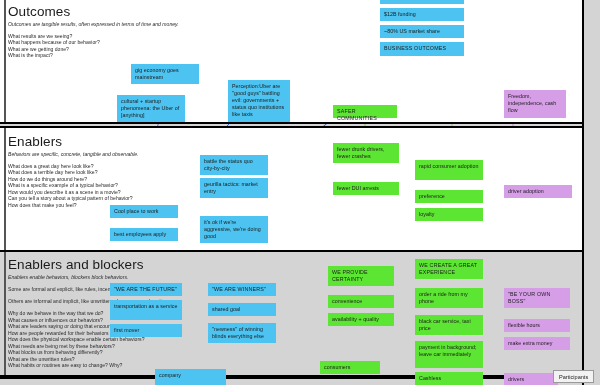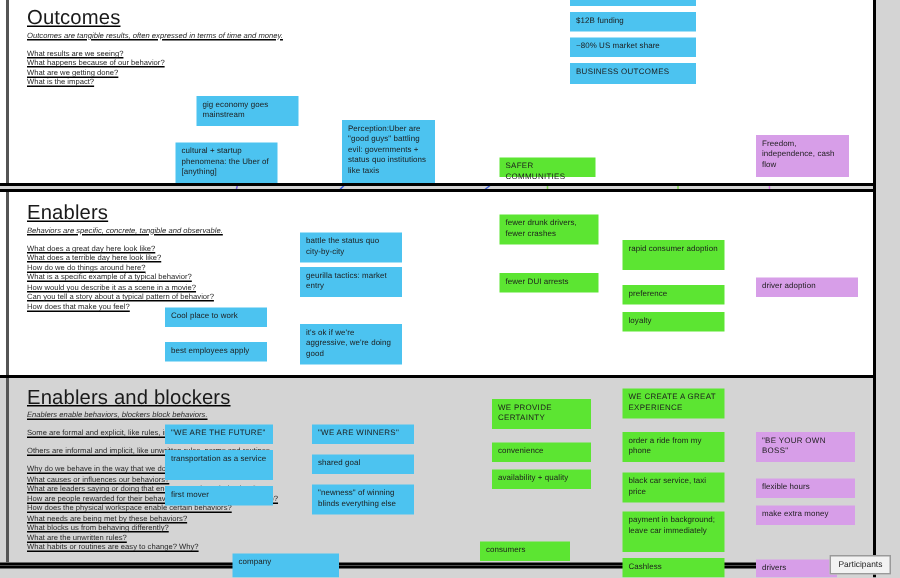--- a/index.html
+++ b/index.html
@@ -28,21 +28,21 @@
     position: absolute;
     left: 4px; top: 0;
     border-left: 2px solid #555;
     height: 100%;
   }
   #lane-outcomes  { top: -4px;  height: 128px; border-top: none; }
   #lane-behaviors { top: 126px; height: 126px; }
   #lane-enablers  { top: 250px; height: 127px; padding-left: 25px; }
   #lane-footer    { top: 377px; height: 10px; background:#d4d4d4; border-bottom:none;}
 
-  .lane-head { position: absolute; left: 18px; text-decoration: underline; }
+  .lane-head { position: absolute; left: 8px; }
   .lane-title {
     font-size: 13.5px;
     font-weight: 400;
     color: #1a1a1a;
     letter-spacing: .1px;
     line-height: 15px;
   }
   .lane-sub {
     font-size: 5.1px;
     font-style: italic;

